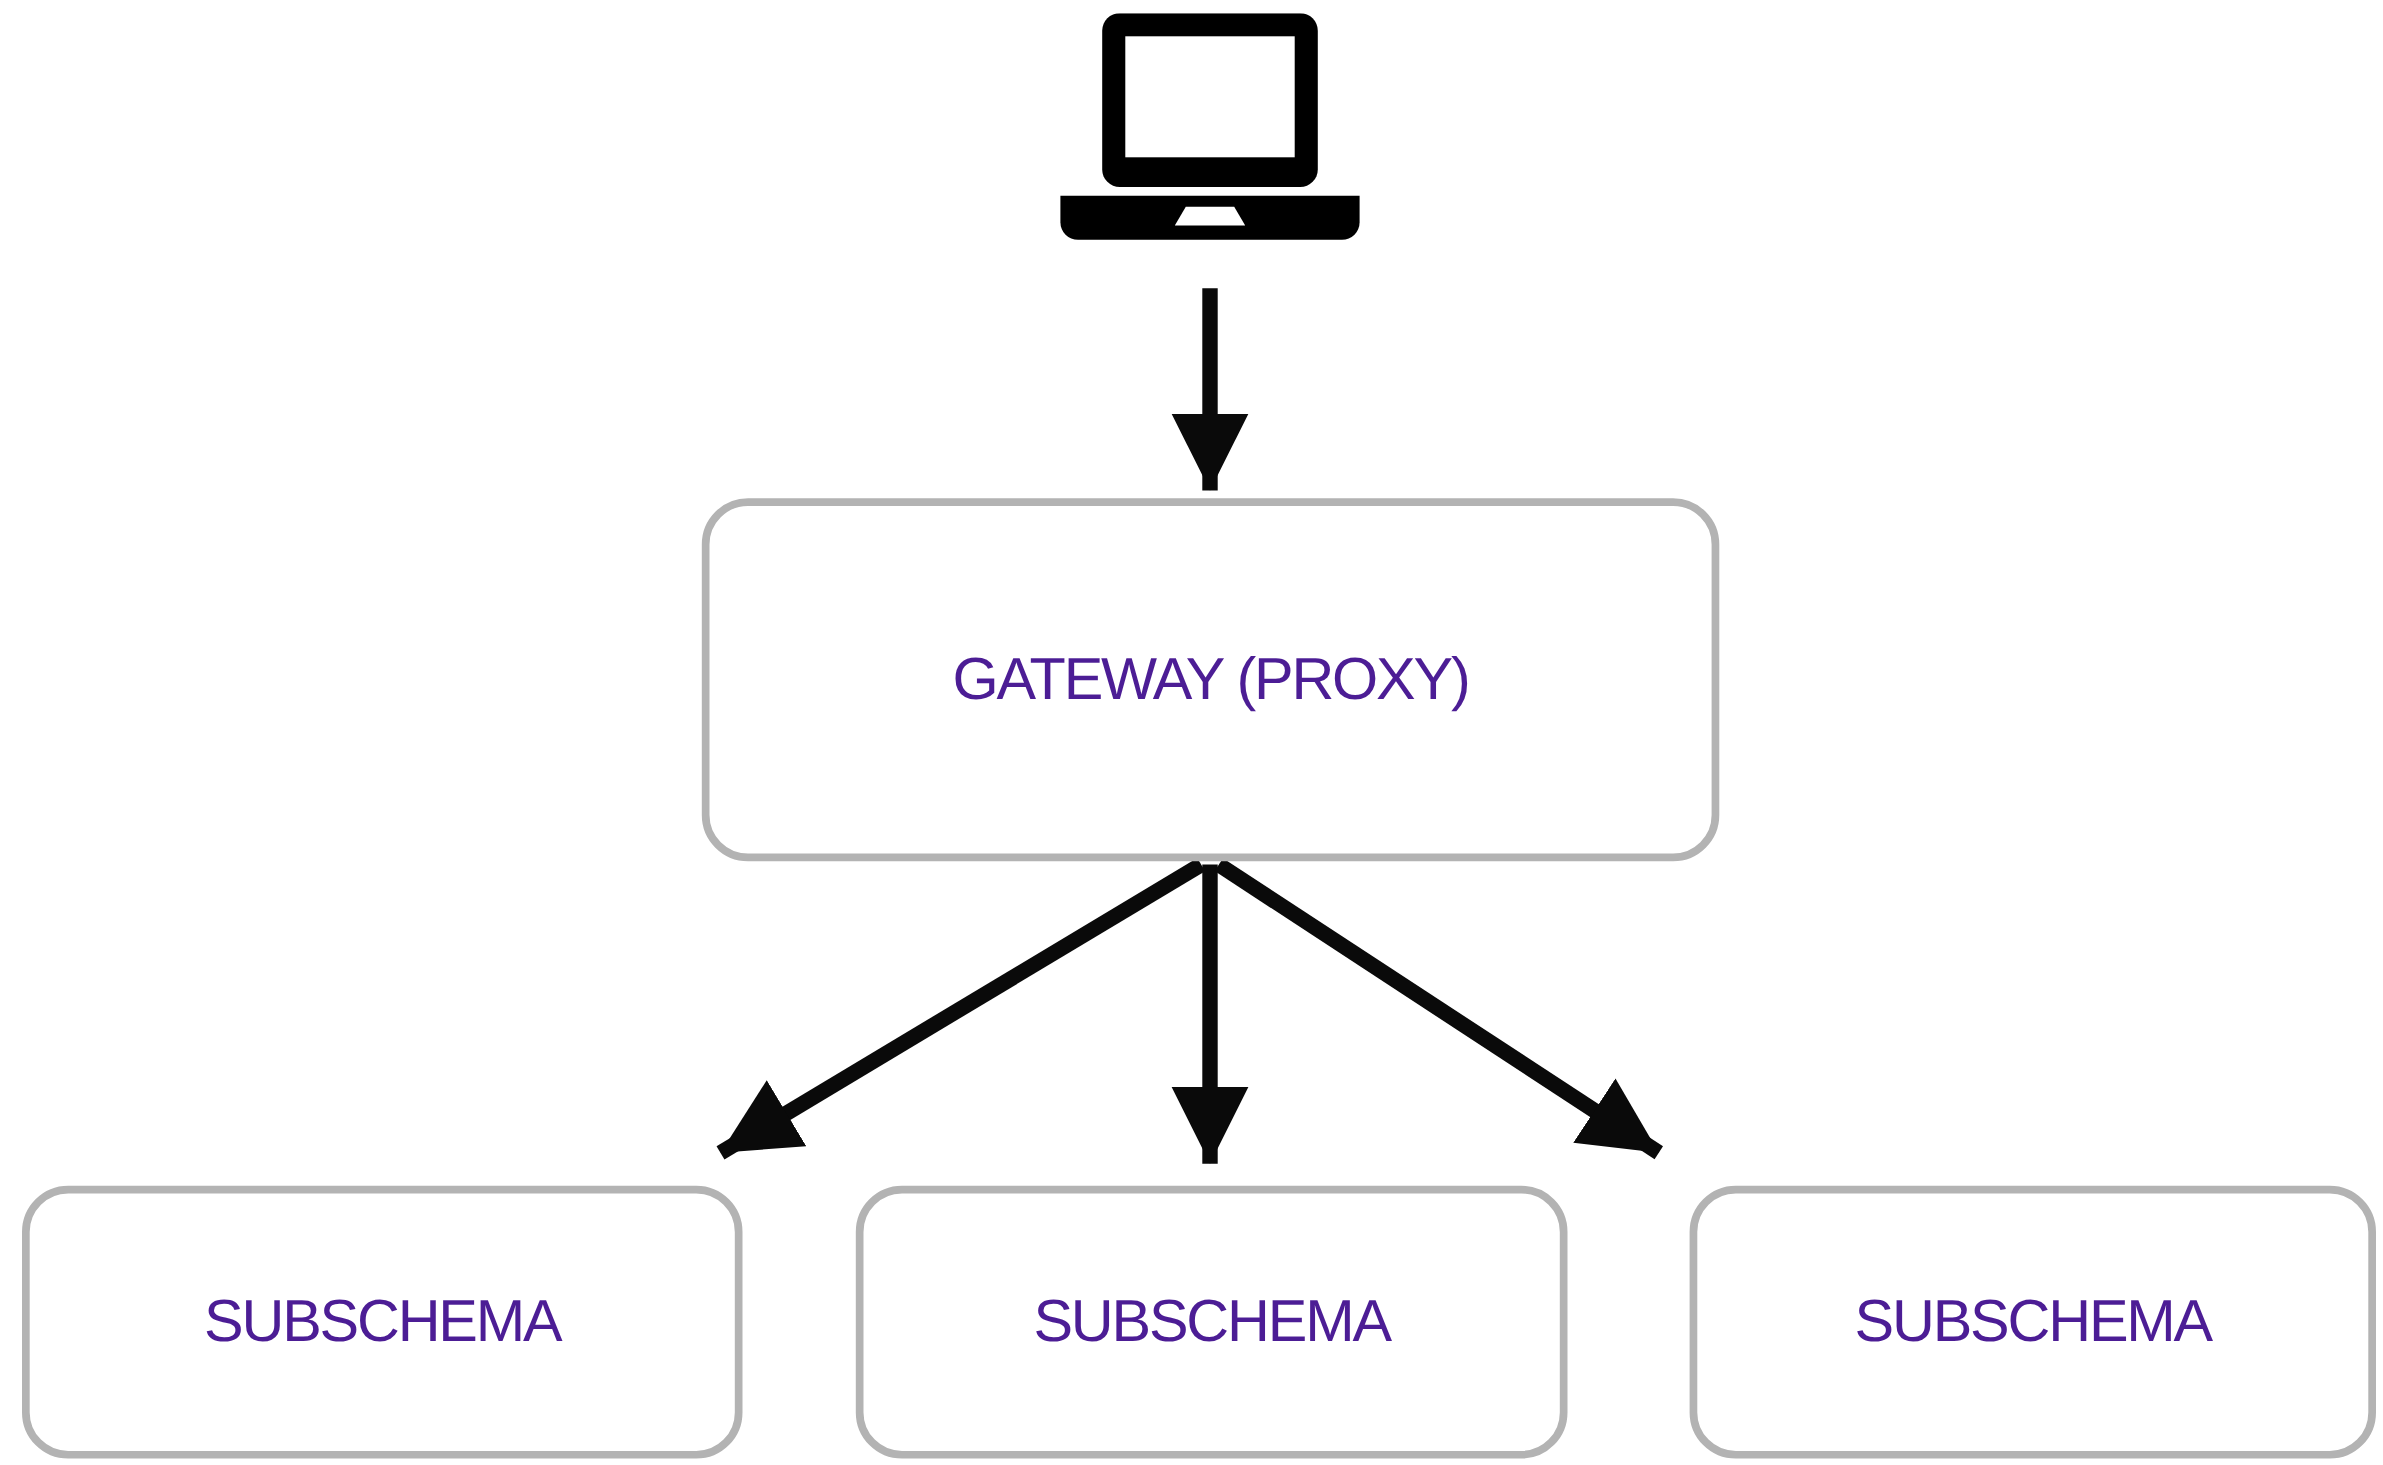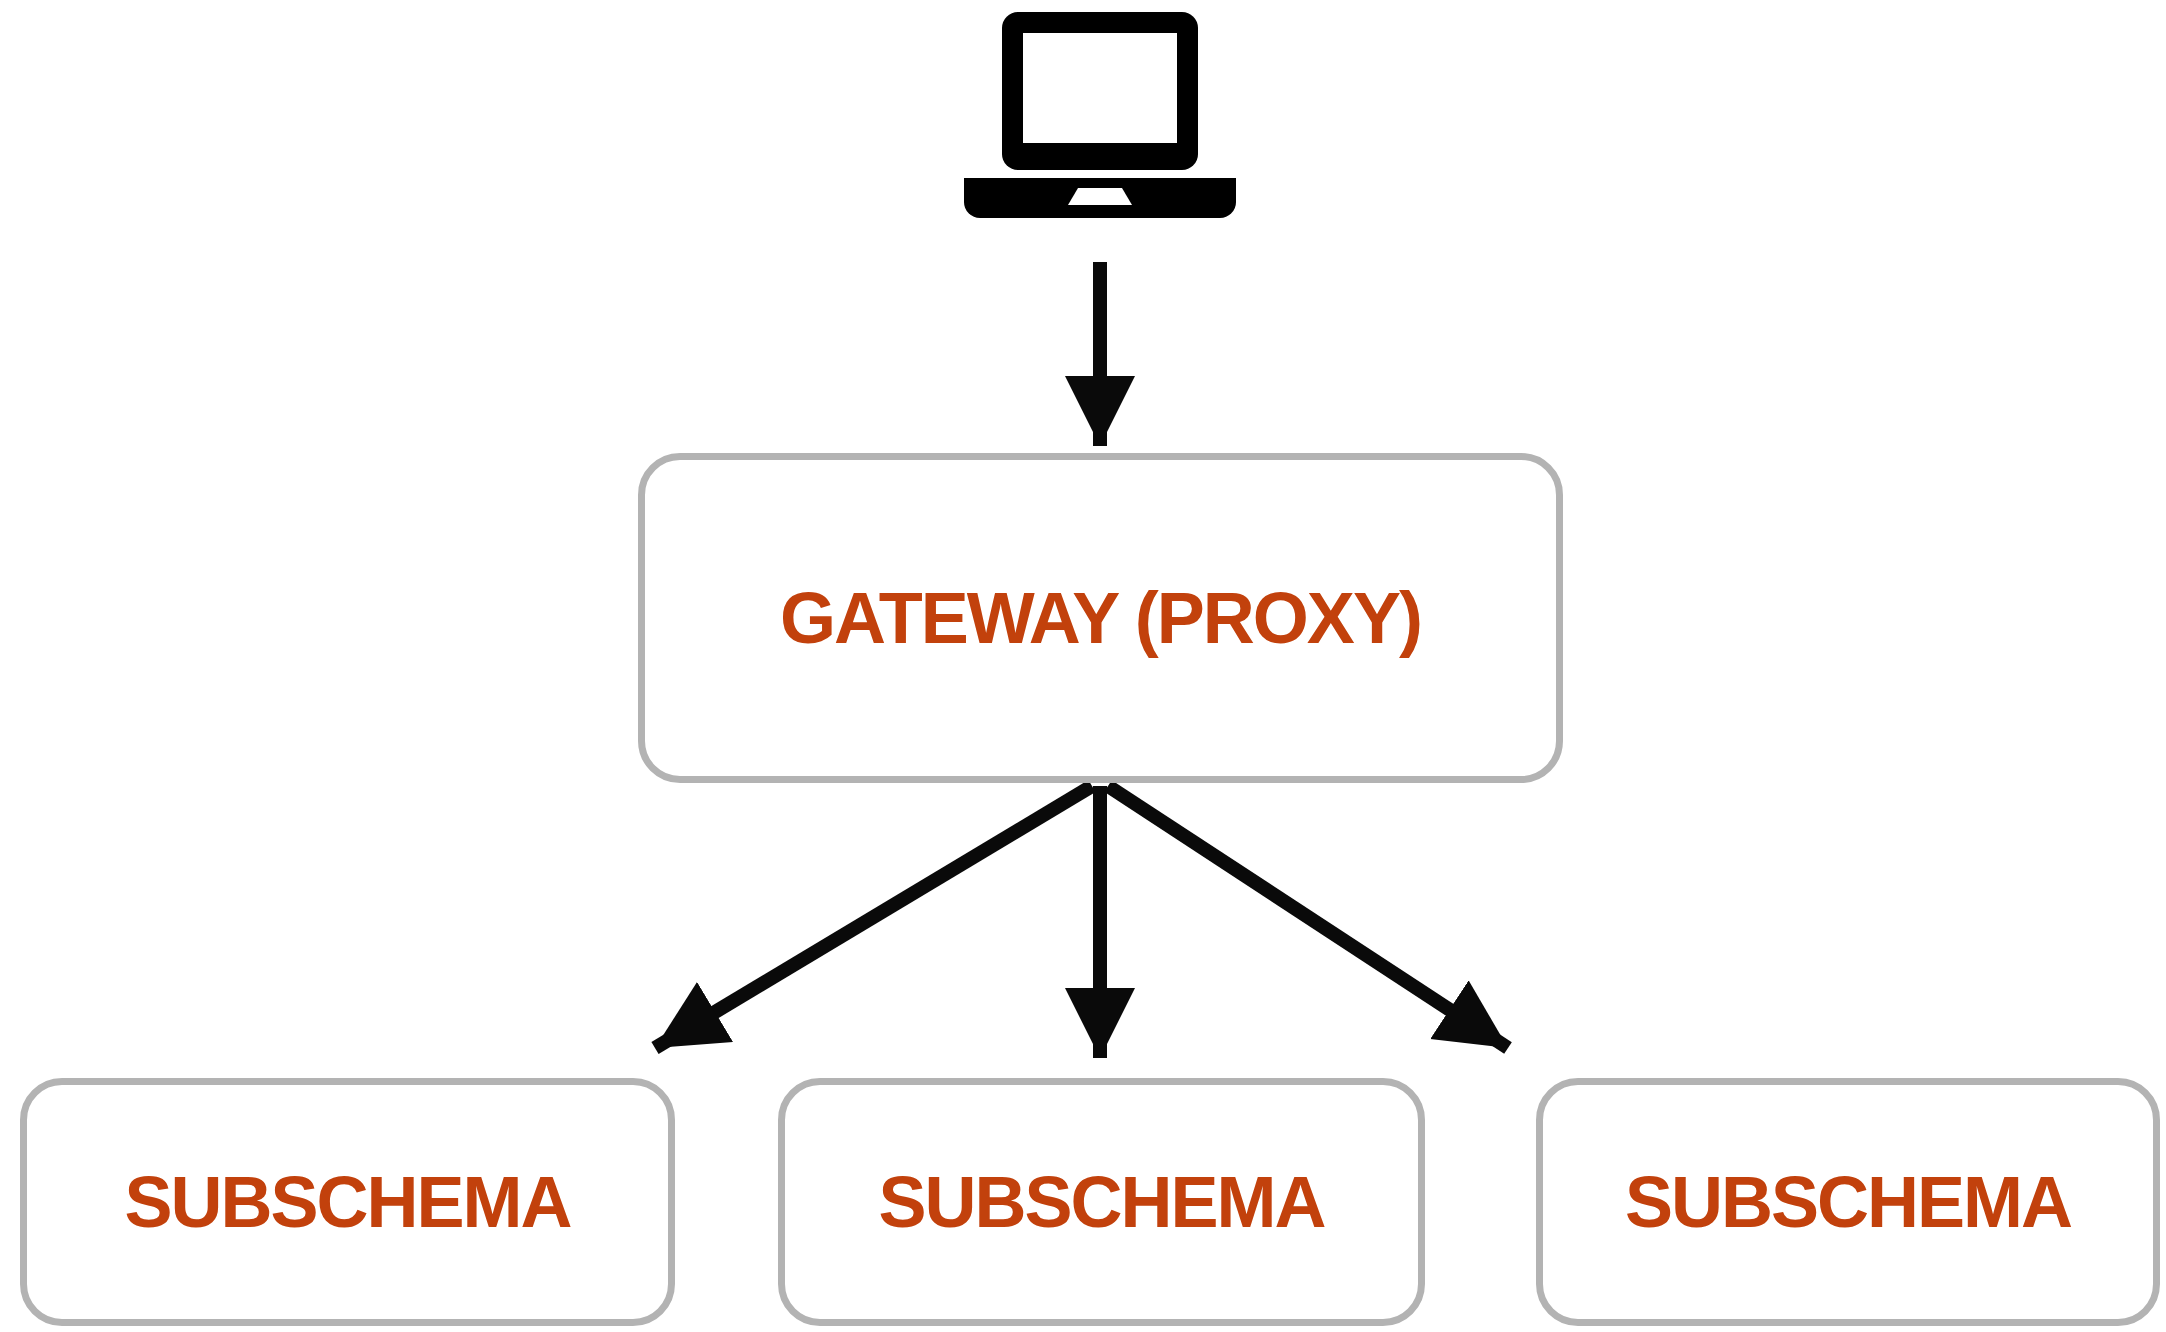--- a/index.html
+++ b/index.html
@@ -32,25 +32,25 @@
     position: absolute;
     background: #ffffff;
     border: 7px solid #b3b3b3;
     border-radius: 42px;
     display: flex;
     flex-direction: column;
     align-items: center;
     justify-content: center;
   }
   .node-label {
-    font-weight: 700;
-    font-size: 72px;
+    font-weight: 400;
+    font-size: 54px;
     line-height: 1.28;
     letter-spacing: -2px;
-    color: #c2410c;
+    color: #4c1d95;
     text-align: center;
     white-space: nowrap;
   }
   .gateway-box   { left: 638px;  top: 453px;  width: 925px; height: 330px; }
   .subschema-1   { left: 20px;   top: 1078px; width: 655px; height: 248px; }
   .subschema-2   { left: 778px;  top: 1078px; width: 647px; height: 248px; }
   .subschema-3   { left: 1536px; top: 1078px; width: 624px; height: 248px; }
 </style>
 </head>
 <body>

